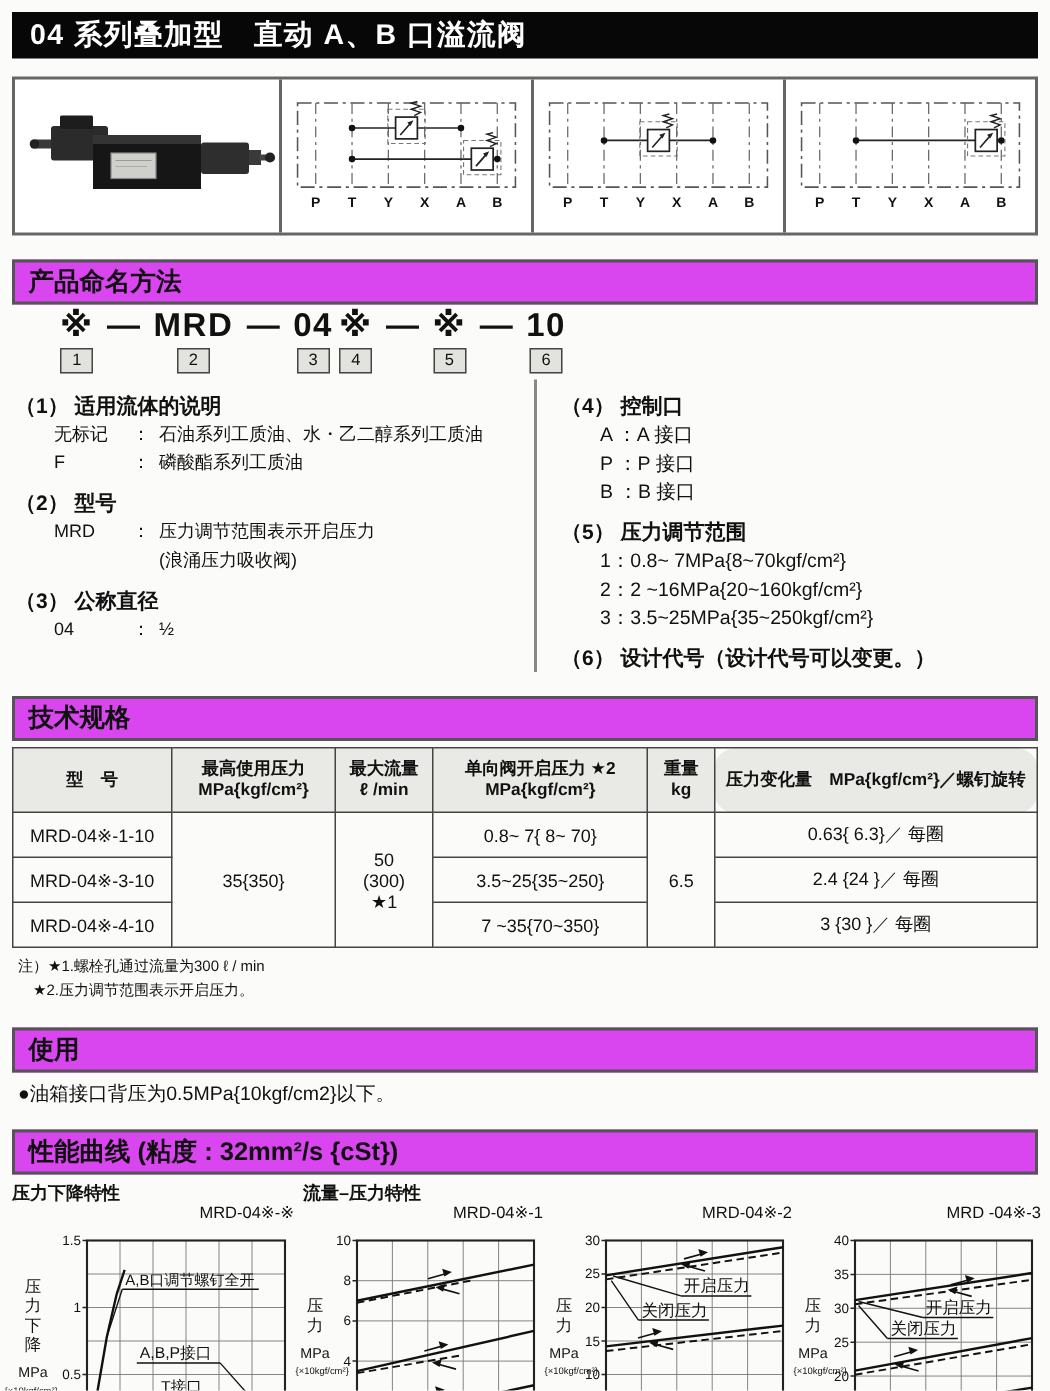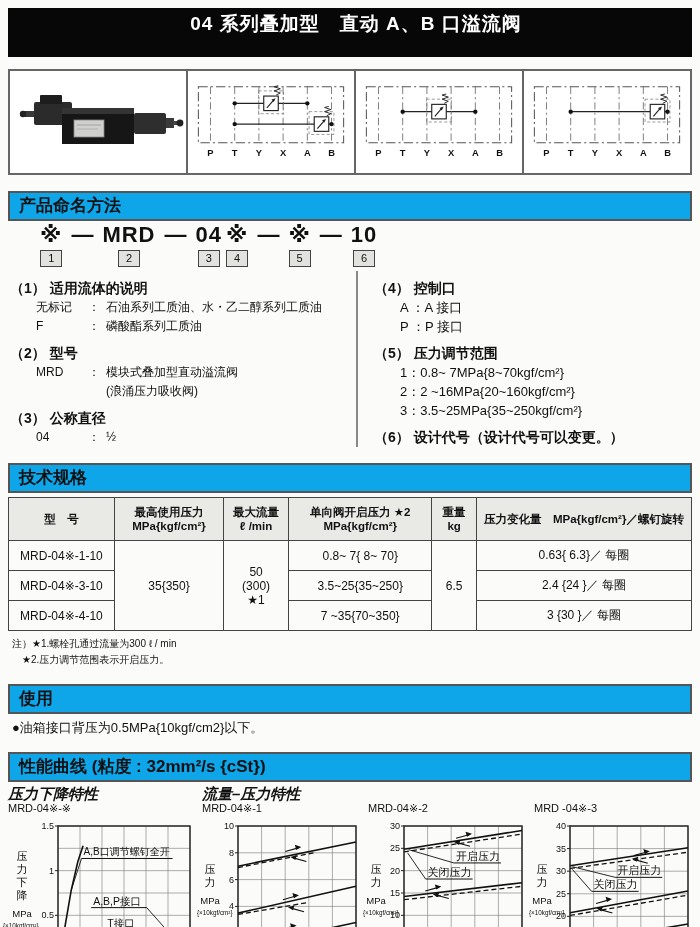--- a/index.html
+++ b/index.html
@@ -1,25 +1,25 @@
 <!DOCTYPE html>
 <html><head>
 <meta charset="utf-8">
 <style>
   html,body{margin:0;padding:0;}
   body{font-family:"Liberation Sans","DejaVu Sans",sans-serif;color:#111;}
   .page{position:relative;width:700px;height:927px;background:#fbfbf9;overflow:hidden;}
-  .title-bar{margin:8px 8px 0;height:49px;background:#070707;color:#fff;
-    font-size:19px;font-weight:bold;line-height:31px;padding-left:12px;letter-spacing:1px;text-align:center;}
+  .title-bar{margin:8px 8px 0;height:31px;background:#070707;color:#fff;
+    font-size:19px;font-weight:bold;line-height:31px;padding-left:12px;letter-spacing:1px;}
   .gallery{margin:12px 8px 0;border:2px solid #666;background:#fff;display:flex;height:102px;}
   .g-cell{flex:1;border-right:2px solid #666;display:flex;align-items:center;justify-content:center;}
   .g-cell:last-child{border-right:none;}
   .g-photo{flex:0 0 176px;}
   .g-cell svg{width:100%;height:100%;}
-  .sec-head{margin:16px 8px 0;border:2px solid #555;background:#0ea5e9;
+  .sec-head{margin:16px 8px 0;border:2px solid #555;background:#d946ef;
     font-size:17px;font-weight:bold;padding:2px 9px;line-height:22px;}
   .naming{margin:2px 10px 0;}
   .code-row{display:flex;align-items:flex-start;margin-left:28px;}
   .code-col{display:flex;flex-direction:column;align-items:center;margin:0 2px;}
   .code-text{font-size:22px;font-weight:bold;letter-spacing:1px;line-height:24px;}
   .code-dash{font-size:22px;font-weight:bold;line-height:24px;margin:0 7px;}
   .code-box{margin-top:3px;border:1.5px solid #444;background:#e2e2de;font-size:11px;
     line-height:15px;text-align:center;padding:0 7px;}
   .n-cols{display:flex;margin-top:4px;}
   .n-left{flex:0 0 50%;padding-right:6px;}
@@ -33,22 +33,22 @@
   table.specs{margin:4px 8px 0;width:684px;border-collapse:collapse;font-size:12px;}
   table.specs th,table.specs td{border:1.4px solid #444;padding:2px 4px;text-align:center;vertical-align:middle;}
   table.specs th{background:#e9e9e5;font-weight:bold;font-size:11.5px;line-height:14px;height:38px;}
   table.specs td{height:25px;font-size:12px;}
   td.model{text-align:left;padding-left:7px;}
   .notes{margin:5px 12px 0;font-size:10px;line-height:16px;}
   .notes .ind{margin-left:10px;}
   .bullet{margin:5px 12px 0;font-size:13px;line-height:17px;}
   .charts{display:flex;margin:4px 2px 0;align-items:flex-start;}
   .chart-block{display:flex;flex-direction:column;}
-  .chart-title{font-size:15px;font-weight:bold;height:16px;line-height:16px;padding-left:6px;white-space:nowrap;font-style:italic;}
-  .chart-sub{font-size:11px;height:14px;line-height:13px;padding-left:6px;white-space:nowrap;}
+  .chart-title{font-size:12px;font-weight:bold;height:16px;line-height:16px;padding-left:6px;white-space:nowrap;}
+  .chart-sub{font-size:11px;height:14px;line-height:13px;padding-left:6px;white-space:nowrap;text-align:right;}
   svg text{font-family:"Liberation Sans","DejaVu Sans",sans-serif;}
 </style>
 </head>
 <body>
 
 <div class="page">
 
   <div class="title-bar">04 系列叠加型　直动 A、B 口溢流阀</div>
 
   <div class="gallery" id="gallery">
@@ -200,21 +200,21 @@
               <span class="n-key">F</span>
               <span class="n-sep">：</span>
               <span class="n-val">磷酸酯系列工质油</span>
             </div>
           </div>
           <div class="n-item">
             <div class="n-head">（2） 型号</div>
             <div class="n-row">
               <span class="n-key">MRD</span>
               <span class="n-sep">：</span>
-              <span class="n-val">模块式叠加型直动溢流阀</span>
+              <span class="n-val">压力调节范围表示开启压力</span>
             </div>
             <div class="n-row">
               <span class="n-key"></span>
               <span class="n-sep"></span>
               <span class="n-val">(浪涌压力吸收阀)</span>
             </div>
           </div>
           <div class="n-item">
             <div class="n-head">（3） 公称直径</div>
             <div class="n-row">
@@ -222,20 +222,21 @@
               <span class="n-sep">：</span>
               <span class="n-val">½</span>
             </div>
           </div>
         </div>
       <div class="n-right" id="n-right">
           <div class="n-item">
             <div class="n-head">（4） 控制口</div>
             <div class="n-line">A ：A 接口</div>
             <div class="n-line">P ：P 接口</div>
+            <div class="n-line">B ：B 接口</div>
           </div>
           <div class="n-item">
             <div class="n-head">（5） 压力调节范围</div>
             <div class="n-line">1：0.8~ 7MPa{8~70kgf/cm²}</div>
             <div class="n-line">2：2 ~16MPa{20~160kgf/cm²}</div>
             <div class="n-line">3：3.5~25MPa{35~250kgf/cm²}</div>
           </div>
           <div class="n-item">
             <div class="n-head">（6） 设计代号（设计代号可以变更。）</div>
           </div>
@@ -260,21 +261,21 @@
             <div>ℓ /min</div>
           </th>
           <th style="width: 21%;">
             <div>单向阀开启压力 ★2</div>
             <div>MPa{kgf/cm²}</div>
           </th>
           <th style="width: 6.5%;">
             <div>重量</div>
             <div>kg</div>
           </th>
-          <th style="width: 31.5%;">
+          <th style="width: 31.5%; border-radius: 14px;">
             <div>压力变化量　MPa{kgf/cm²}／螺钉旋转</div>
           </th>
         </tr>
       </thead>
     <tbody id="spec-body">
         <tr>
           <td class="model">MRD-04※-1-10</td>
           <td rowspan="3">35{350}</td>
           <td rowspan="3">
             <div>50</div>

